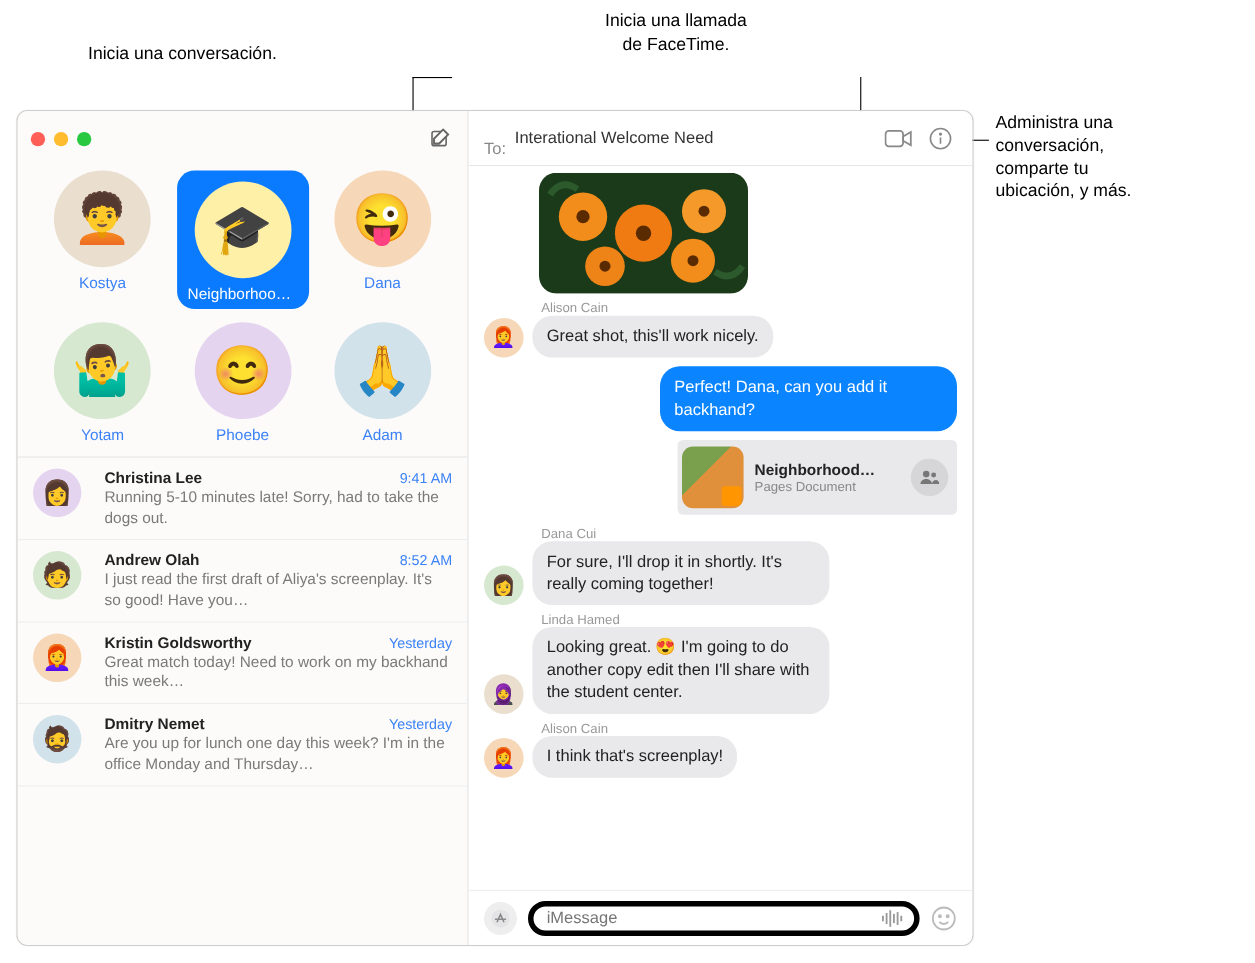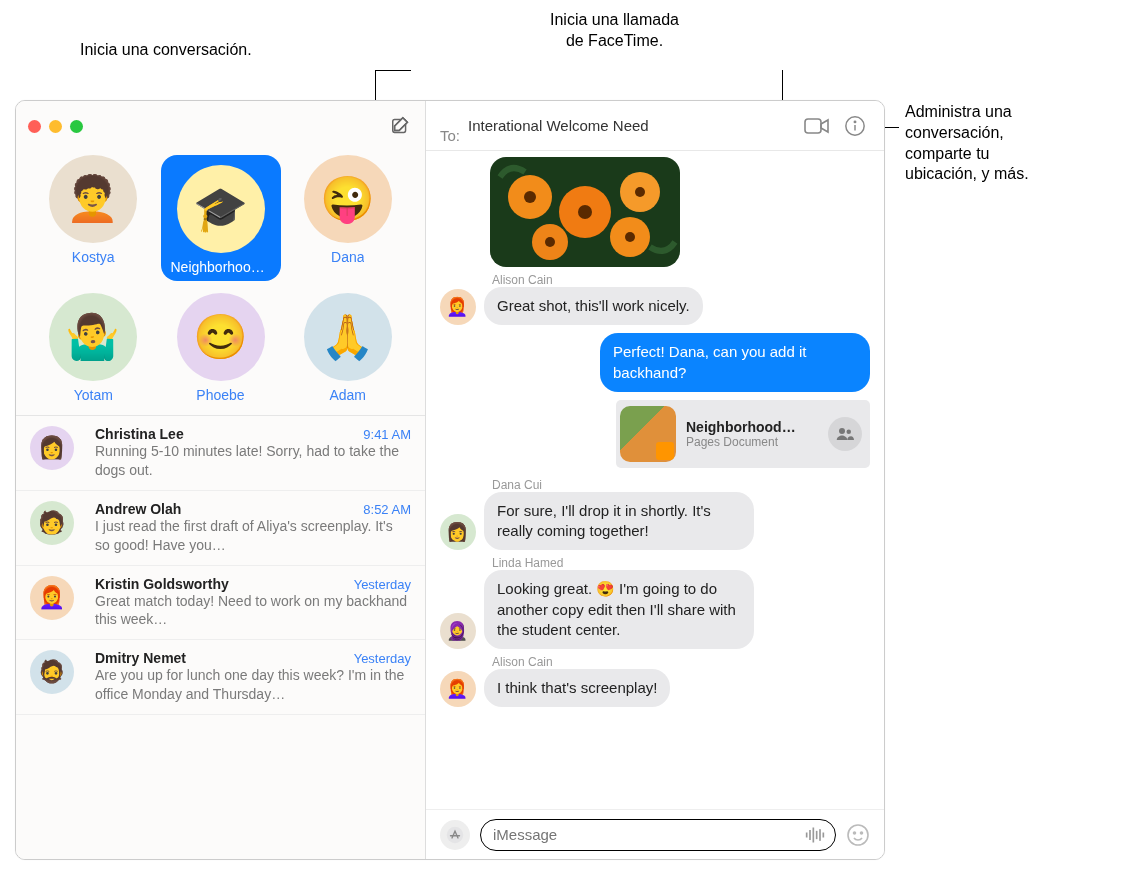--- a/index.html
+++ b/index.html
@@ -120,21 +120,21 @@
   .attach{display:flex;justify-content:flex-end;margin-bottom:10px;}
   .attach-card{display:flex;align-items:center;gap:10px;background:#e9e9eb;border-radius:5px;padding:6px 8px 6px 4px;width:254px;}
   .attach-thumb{width:56px;height:56px;border-radius:10px;background:linear-gradient(135deg,#7aa04e 40%,#e0903a 40%);position:relative;overflow:hidden;}
   .attach-thumb::after{content:"";position:absolute;right:2px;bottom:2px;width:18px;height:18px;background:#ff9500;border-radius:3px;}
   .attach-txt{flex:1;min-width:0;}
   .attach-title{font-weight:600;font-size:14px;color:#222;overflow:hidden;text-overflow:ellipsis;white-space:nowrap;}
   .attach-sub{font-size:12px;color:#888;}
   .attach-ppl{width:34px;height:34px;border-radius:50%;background:#d6d6d8;display:flex;align-items:center;justify-content:center;color:#666;}
   .composer{height:50px;display:flex;align-items:center;gap:10px;padding:0 14px;border-top:1px solid #eee;}
   .comp-btn{width:30px;height:30px;border-radius:50%;color:#888;background:#eee;display:flex;align-items:center;justify-content:center;}
-  .comp-field{flex:1;height:32px;border:1px solid #000000;border-radius:16px;display:flex;align-items:center;padding:0 10px;color:#aaa;gap:8px;}
+  .comp-field{flex:1;height:32px;border:5px solid #000000;border-radius:16px;display:flex;align-items:center;padding:0 10px;color:#aaa;gap:8px;}
   .comp-field input{flex:1;border:none;outline:none;font-size:15px;background:transparent;}
   svg { display:block; }
   .flower-svg{width:100%;height:100%;}
 </style>
 </head>
 <body>
 
 <div class="callout" style="top:40px;left:80px;">Inicia una conversación.</div>
 <div class="callout-line" style="top:70px;left:375px;width:1px;height:38px;"></div>
 <div class="callout-line" style="top:70px;left:375px;width:36px;height:1px;"></div>

